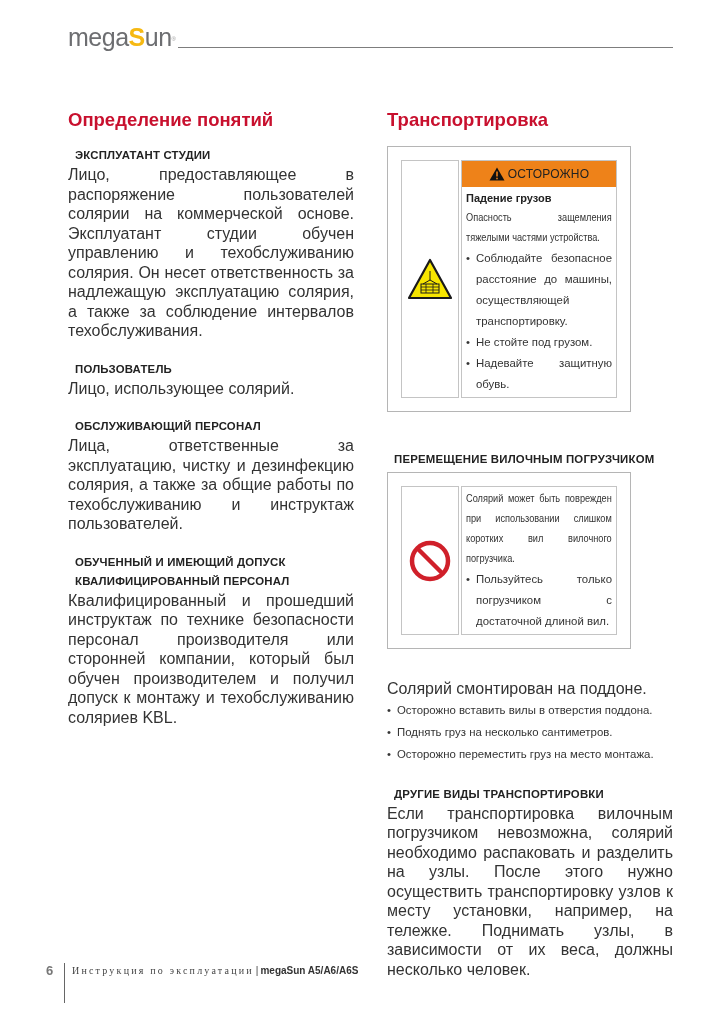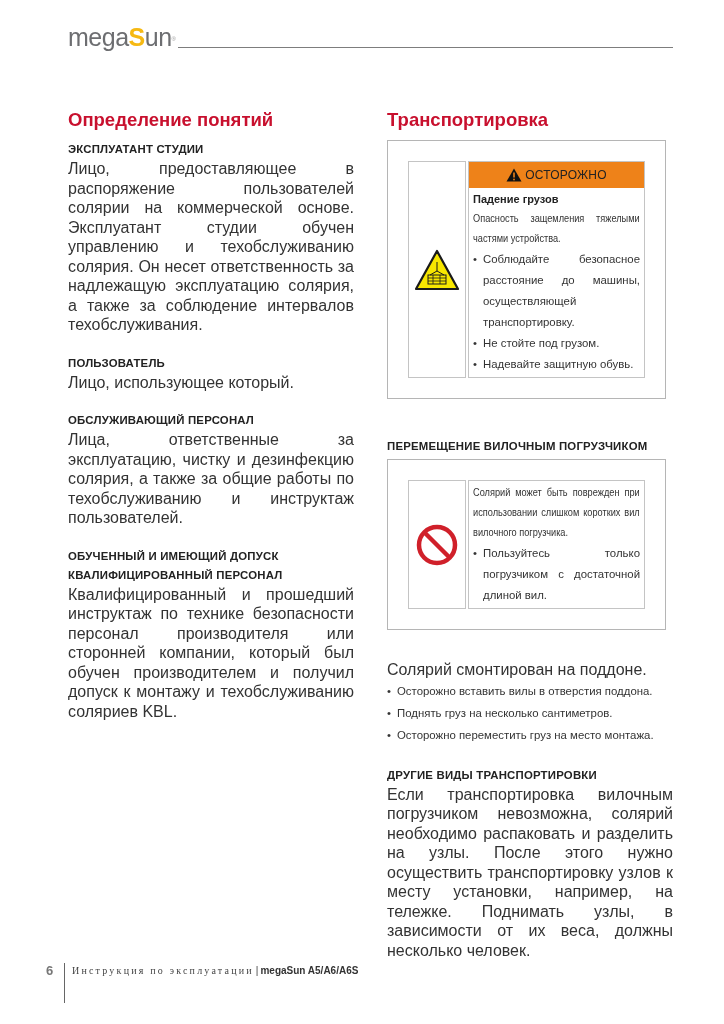--- a/index.html
+++ b/index.html
@@ -8,27 +8,27 @@
 
   .logo { position: absolute; left: 68px; top: 22px; font-family: "Liberation Sans", sans-serif; font-size: 25px; color: #6d6e71; letter-spacing: -0.5px; line-height: 30px; }
   .logo .s { color: #f6b913; font-weight: bold; }
   .logo .reg { font-size: 6px; vertical-align: top; position: relative; top: 2px; color: #999; }
   .header-rule { position: absolute; left: 178px; top: 47px; width: 495px; height: 1px; background: #7d7d7d; }
 
   .col { position: absolute; top: 108px; width: 286px; }
   .col-left { left: 68px; }
   .col-right { left: 387px; }
 
-  .h1 { font-size: 18.5px; font-weight: bold; color: #c8102e; line-height: 24px; margin-bottom: 8px; }
-  .h2 { font-size: 11.4px; font-weight: bold; color: #222; letter-spacing: 0.2px; line-height: 19px; }
+  .h1 { font-size: 18.5px; font-weight: bold; color: #c8102e; line-height: 24px; margin-bottom: 14px; }
+  .h2 { font-size: 11.4px; font-weight: bold; color: #222; letter-spacing: 0.2px; line-height: 19px; margin-left: 7px; }
   .p { font-size: 16px; line-height: 19.5px; color: #333; text-align: justify; text-align-last: left; }
   .gap { height: 19px; }
 
   
-  .wtable { border: 1px solid #b5b5b5; padding: 20px; display: flex; width: 279px; margin-top: 4px; }
+  .wtable { border: 1px solid #b5b5b5; padding: 13px; display: flex; width: 244px; margin-top: 4px; }
   .wtable .icell { width: 58px; border: 1px solid #c4c4c4; display: flex; align-items: center; justify-content: center; margin-right: 2px; }
   .wtable .tcell { flex: 1; border: 1px solid #c4c4c4; padding: 0 4px 2px 4px; }
   .caution-bar { background: #ee8219; height: 26px; margin: 0 -4px 2px -4px; display: flex; align-items: center; justify-content: center; font-size: 12px; color: #222; letter-spacing: 0.2px; }
   .caution-bar svg { margin-right: 3px; }
   .wtitle { font-size: 11px; font-weight: bold; line-height: 19px; color: #222; }
   .wsmall { font-size: 10px; line-height: 20px; color: #333; text-align: justify; text-align-last: left; transform: scaleX(0.92); transform-origin: left; width: 108.5%; }
   .bul { font-size: 11.4px; line-height: 21px; color: #333; display: flex; text-align: justify; text-align-last: left; }
   .bul .dot { width: 10px; flex-shrink: 0; }
   .bul .txt { flex: 1; }
 
@@ -53,21 +53,21 @@
 <div class="col col-left">
   <div class="h1">Определение понятий</div>
 
   <div>
     <div class="h2">ЭКСПЛУАТАНТ СТУДИИ</div>
     <div class="p">Лицо, предоставляющее в распоряжение пользователей солярии на коммерческой основе. Эксплуатант студии обучен управлению и техобслуживанию солярия. Он несет ответственность за надлежащую эксплуатацию солярия, а также за соблюдение интервалов техобслуживания.</div>
   </div>
   <div class="gap"></div>
   <div>
     <div class="h2">ПОЛЬЗОВАТЕЛЬ</div>
-    <div class="p">Лицо, использующее который.</div>
+    <div class="p">Лицо, использующее солярий.</div>
   </div>
   <div class="gap"></div>
   <div>
     <div class="h2">ОБСЛУЖИВАЮЩИЙ ПЕРСОНАЛ</div>
     <div class="p">Лица, ответственные за эксплуатацию, чистку и дезинфекцию солярия, а также за общие работы по техобслуживанию и инструктаж пользователей.</div>
   </div>
   <div class="gap"></div>
   <div>
     <div class="h2" style="width:250px;">ОБУЧЕННЫЙ И ИМЕЮЩИЙ ДОПУСК КВАЛИФИЦИРОВАННЫЙ ПЕРСОНАЛ</div>
     <div class="p">Квалифицированный и прошедший инструктаж по технике безопасности персонал производителя или сторонней компании, который был обучен производителем и получил допуск к монтажу и техобслуживанию соляриев KBL.</div>

